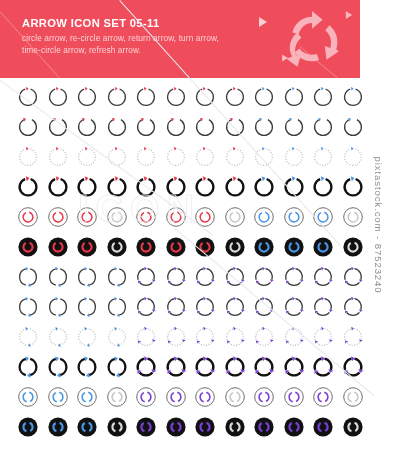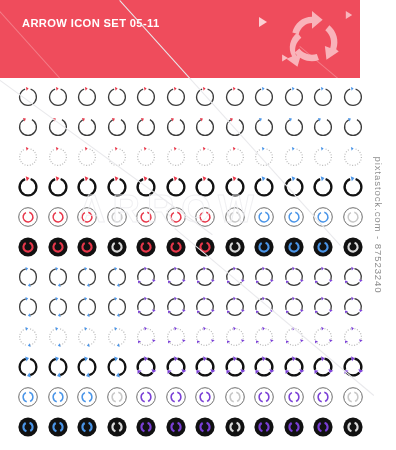--- a/index.html
+++ b/index.html
@@ -59,20 +59,22 @@
 </head>
 <body>
 
 <div id="page">
 
   <div class="header">
     <div class="hdr-diag" style="left:-10px;top:0px;width:120px;transform:rotate(48deg);"></div>
     <div class="hdr-diag" style="left:300px;top:46px;width:110px;transform:rotate(40deg);"></div>
 
     <div class="header-title">ARROW ICON SET 05-11</div>
+    <div class="header-sub" style="white-space:pre-line;">circle arrow, re-circle arrow, return arrow, turn arrow,
+time-circle arrow, refresh arrow.</div>
 
     <div class="tri tri-a"></div>
     <div class="tri tri-b"></div>
     <div class="tri tri-c"></div>
 
     <svg class="hdr-logo" viewBox="0 0 64 64">
       <g fill="#f9b3ba">
         <path d="M32 9 C22 9 14 16 11.7 25.3 l6.6 1.7 C20 20.3 25.5 15.5 32 15.5 l0 5.8 L43 12.2 L32 3.2 Z"></path>
         <path d="M57 42.5 C60.1 33.6 57.3 23.8 50 17.7 l-4.3 5.3 c5.3 4.5 7.3 11.7 5.1 18.2 l-5.5-2 l1.6 14.2 L59.6 45 Z"></path>
         <path d="M11.5 40 l-5.9 2.3 L17 50.6 L21 37 l-5.4 2.1 C13.1 32.5 15.4 25 21 20.7 l-4.2-5.3 C9.3 21.5 6.7 31.5 11.5 40 Z" transform="translate(0,10)"></path>
@@ -1129,20 +1131,20 @@
           <path d="M 10.43 16.32 A 4.6 4.6 0 0 1 9.70 8.02" fill="none" stroke="#d9d9d9" stroke-width="2.1" stroke-linecap="butt"></path>
           <path d="M 13.57 7.68 A 4.6 4.6 0 0 1 14.30 15.98" fill="none" stroke="#d9d9d9" stroke-width="2.1" stroke-linecap="butt"></path>
         </svg>
       </div>
     </div>
 
   <div class="wm">
     <div class="wm-line" style="left:-30px;top:-20px;width:300px;transform:rotate(36deg);"></div>
     <div class="wm-line" style="left:120px;top:-78px;width:330px;transform:rotate(48deg);"></div>
     <div class="wm-line" style="left:175px;top:150px;width:260px;transform:rotate(40deg);"></div>
-    <div class="wm-pixta">ARROW</div>
+    <div class="wm-pixta">ICON</div>
   </div>
 
   <div class="sidebar">
     <div class="side-text">pixtastock.com - 87523240</div>
   </div>
 
 </div>
 
 </body></html>

